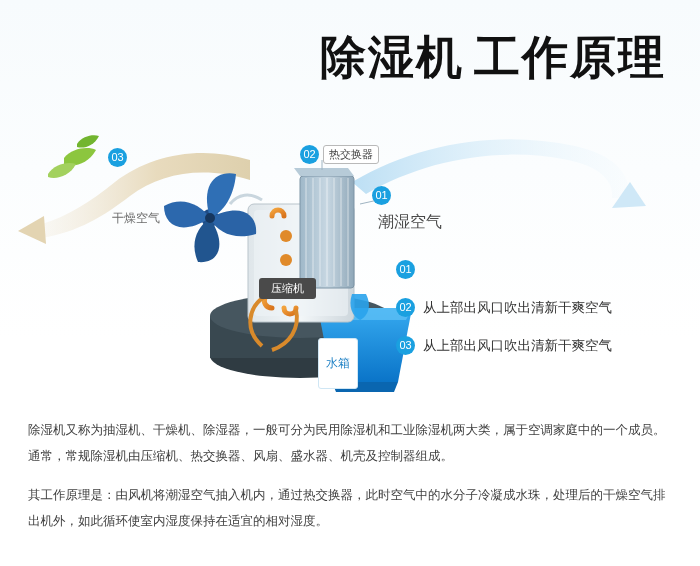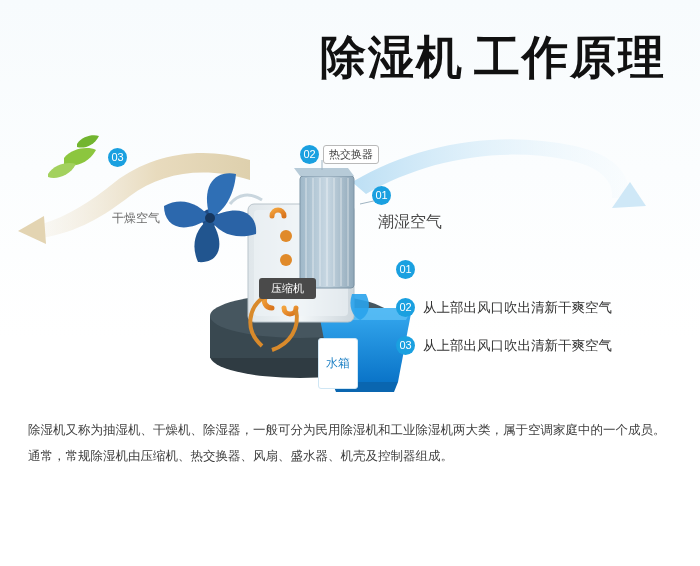--- a/index.html
+++ b/index.html
@@ -290,15 +290,16 @@
       <div class="bullet-row">
         <span class="badge">03</span>
         <span class="btext">从上部出风口吹出清新干爽空气</span>
       </div>
     </div>
 
   </div>
 
   <div class="paras">
     <p class="para p1">除湿机又称为抽湿机、干燥机、除湿器，一般可分为民用除湿机和工业除湿机两大类，属于空调家庭中的一个成员。通常，常规除湿机由压缩机、热交换器、风扇、盛水器、机壳及控制器组成。</p>
+    <p class="para p2">其工作原理是：由风机将潮湿空气抽入机内，通过热交换器，此时空气中的水分子冷凝成水珠，处理后的干燥空气排出机外，如此循环使室内湿度保持在适宜的相对湿度。</p>
   </div>
 
 </div>
 
 </body></html>

